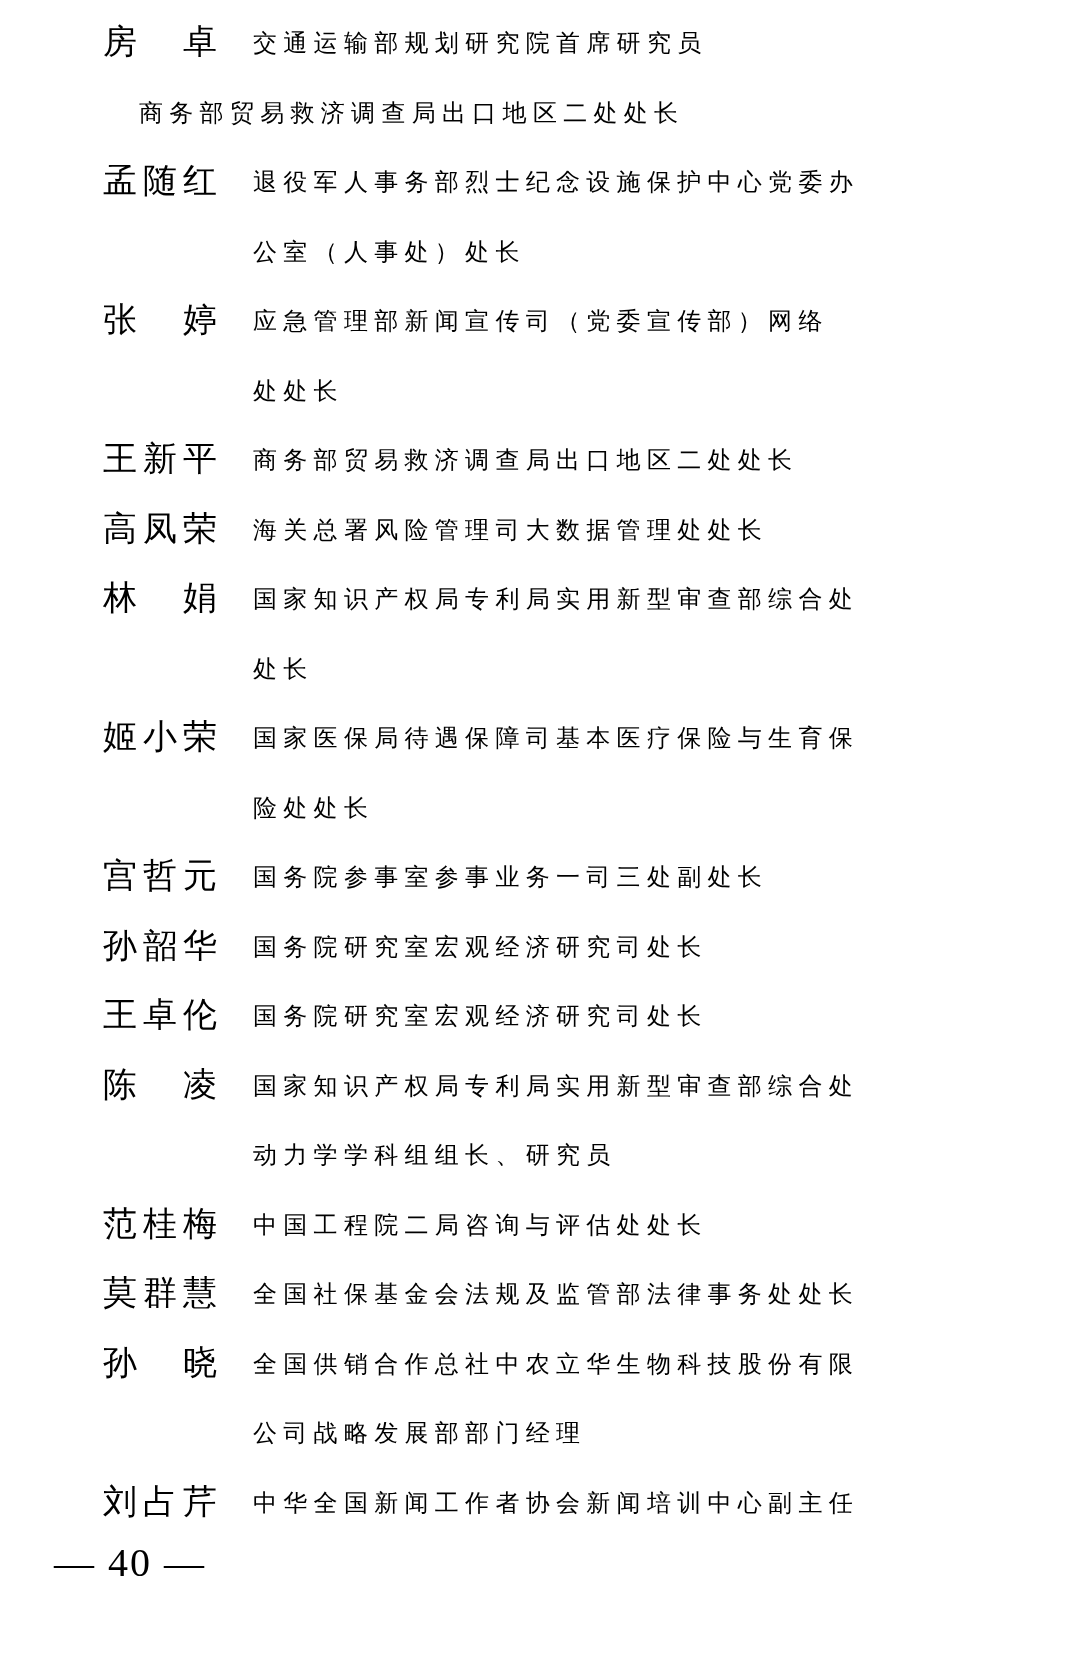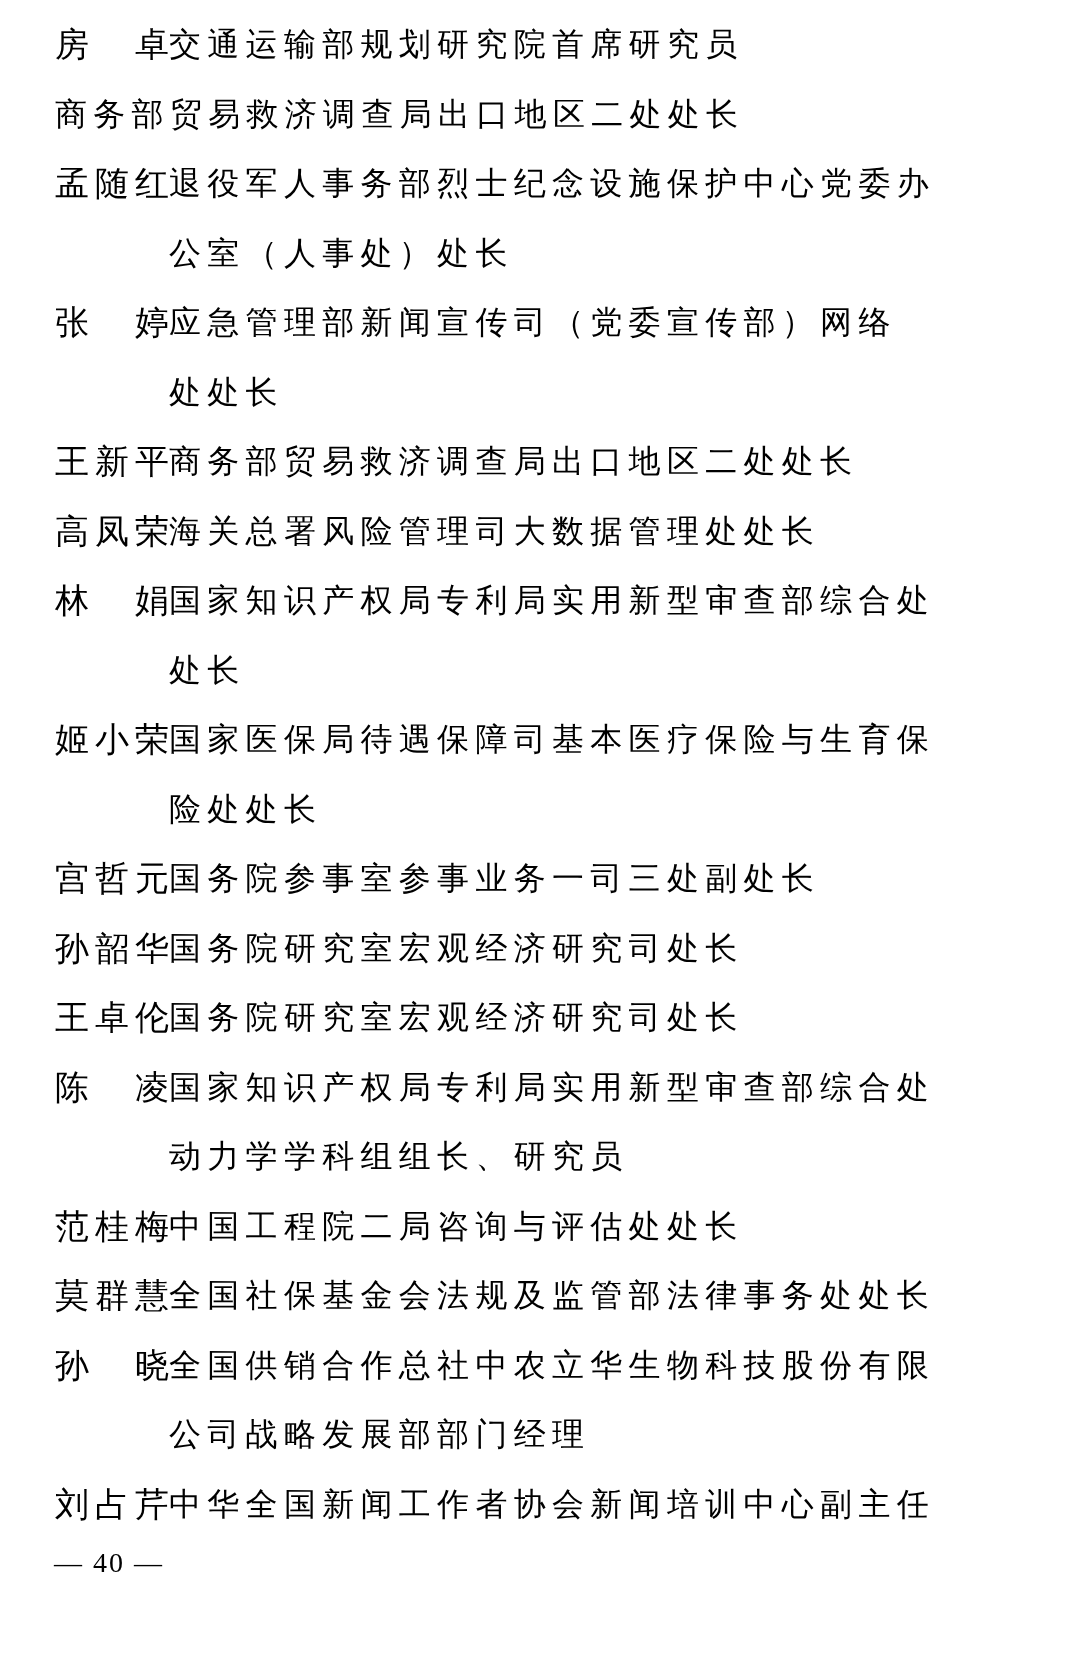--- a/index.html
+++ b/index.html
@@ -11,49 +11,51 @@
     position: relative;
     width: 1080px;
     height: 1670px;
     background: #ffffff;
     color: #000000;
     font-family: "Liberation Serif", "DejaVu Serif", serif;
     overflow: hidden;
   }
   .roster {
     padding-top: 10px;
-    padding-left: 55px;
+    padding-left: 103px;
+    font-family: Liberation Mono, monospace;
   }
   .row {
     display: flex;
     align-items: flex-start;
   }
   .name {
     flex: 0 0 114px;
     width: 114px;
     font-size: 34px;
     line-height: 69.5px;
     letter-spacing: 0;
     text-align: justify;
     text-align-last: justify;
     white-space: nowrap;
   }
   .pos {
-    font-size: 32px;
+    margin-left: 36px;
+    font-size: 24px;
     line-height: 69.5px;
   }
   .pos .line {
     letter-spacing: 6.3px;
     white-space: nowrap;
   }
   .footer {
     position: absolute;
     left: 54px;
     top: 1543px;
-    font-size: 28px;
+    font-size: 40px;
     line-height: 40px;
     letter-spacing: 2px;
     white-space: nowrap;
   }
 </style>
 </head>
 <body>
 
 <div class="page">
   <div class="roster">

